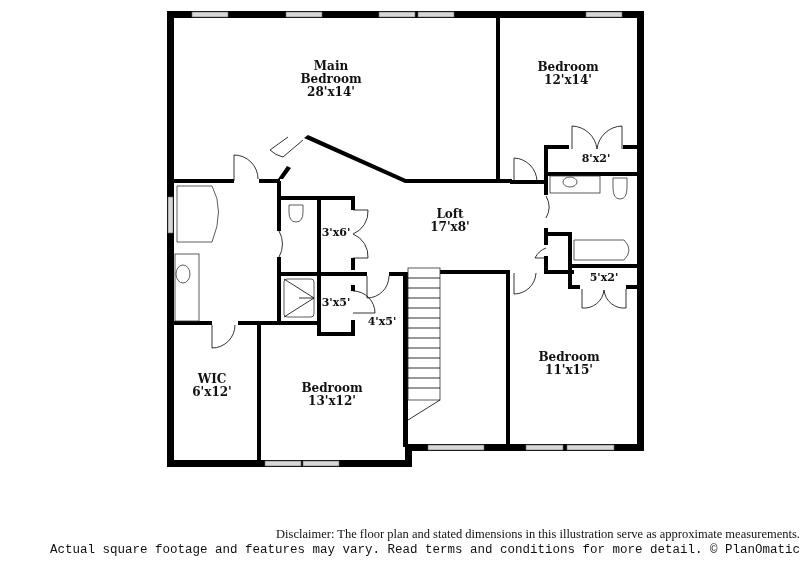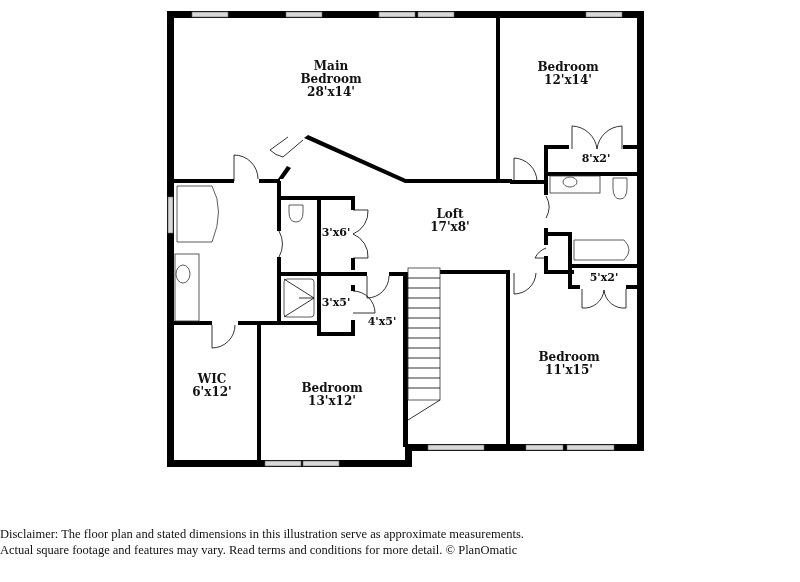--- a/index.html
+++ b/index.html
@@ -4,21 +4,21 @@
   <style>
     html, body { margin: 0; padding: 0; background: #ffffff; }
     body { width: 800px; height: 582px; position: relative; overflow: hidden; font-family: "DejaVu Serif", serif; }
     #plan { position: absolute; left: 0; top: 0; width: 800px; height: 582px; }
     .room-label { font-family: "DejaVu Serif", serif; font-weight: bold; font-size: 12px; fill: #111; text-anchor: middle; }
     .small-label { font-family: "DejaVu Serif", serif; font-weight: bold; font-size: 11px; fill: #111; text-anchor: middle; }
     .wall { fill: #000; }
     .thin { stroke: #000; stroke-width: 0.8; fill: none; }
     .fixture { stroke: #333; stroke-width: 0.8; fill: #fff; }
     .window { fill: #d8d8d8; stroke: #666; stroke-width: 0.6; }
-    .disclaimer { position: absolute; left: 0; width: 800px; text-align: left; font-family: "Liberation Serif", serif; font-size: 12.5px; color: #111; line-height: 16px; }
+    .disclaimer { position: absolute; left: 0; width: 800px; text-align: right; font-family: "Liberation Serif", serif; font-size: 12.5px; color: #111; line-height: 16px; }
   </style>
 </head>
 <body>
 
 <svg id="plan" viewBox="0 0 800 582" xmlns="http://www.w3.org/2000/svg">
 
   <g>
 
     <rect class="wall" x="167" y="11" width="476" height="7"></rect>
 
@@ -177,13 +177,13 @@
 
     <text class="room-label" x="332" y="392">Bedroom</text>
     <text class="room-label" x="332" y="405">13'x12'</text>
 
     <text class="room-label" x="569" y="361">Bedroom</text>
     <text class="room-label" x="569" y="374">11'x15'</text>
   </g>
 </svg>
 
 <div class="disclaimer" style="top:526px;">Disclaimer: The floor plan and stated dimensions in this illustration serve as approximate measurements.</div>
-<div class="disclaimer" style="top:542px;">Actual square footage and features may vary. Read terms and conditions for more detail. © PlanOmatic</div>
+<div class="disclaimer" style="top:542px;font-family:Liberation Mono, monospace;">Actual square footage and features may vary. Read terms and conditions for more detail. © PlanOmatic</div>
 
 </body></html>

